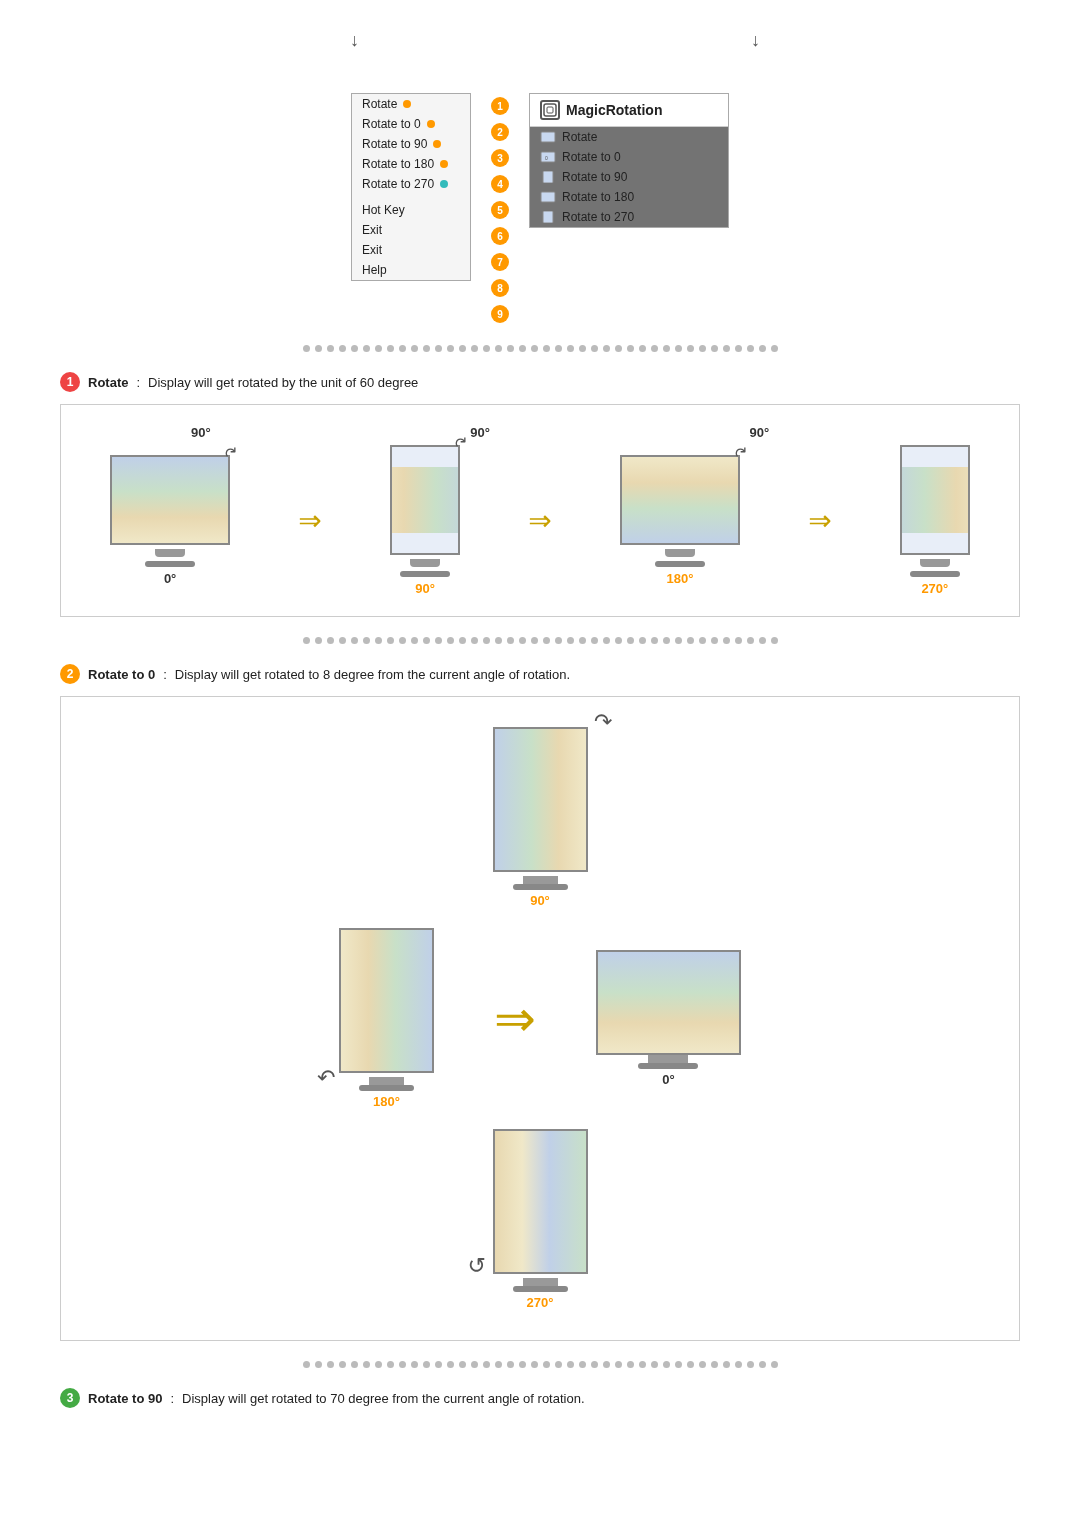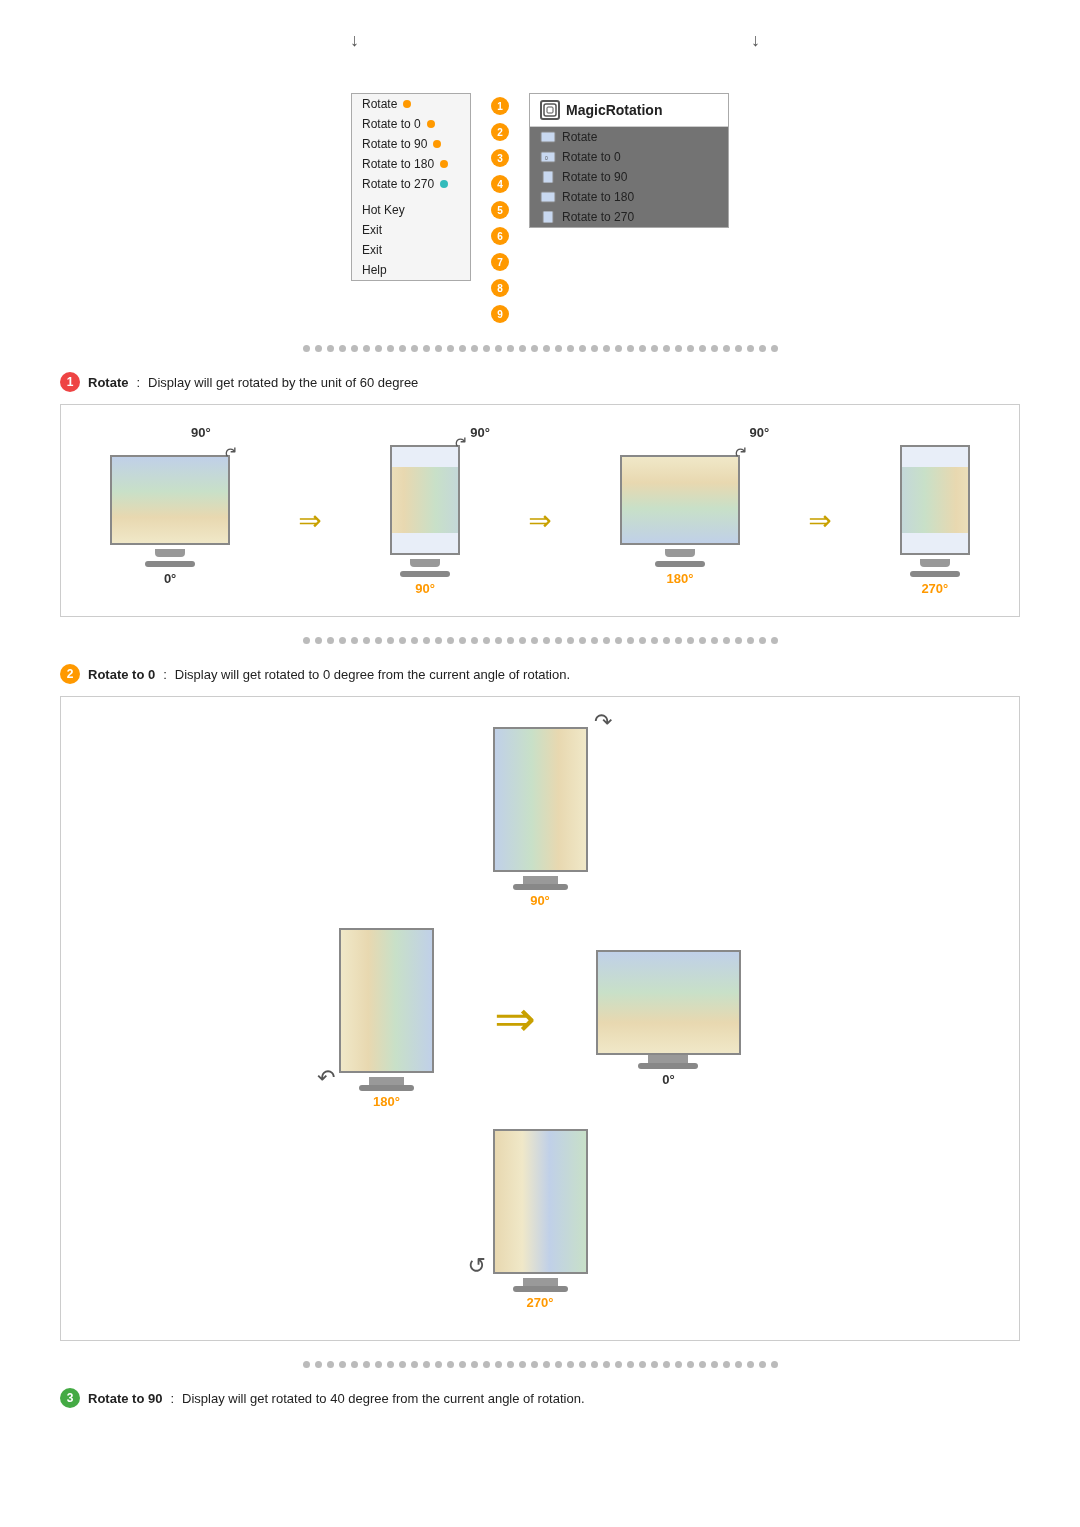--- a/index.html
+++ b/index.html
@@ -517,21 +517,21 @@
     <span></span>
     <span></span>
     <span></span>
     <span></span>
 </div>
 
 <div class="section-header">
   <span class="section-badge badge-2">2</span>
   <strong>Rotate to 0</strong>
   <span> : </span>
-  <span>Display will get rotated to 0 degree from the current angle of rotation.</span>
+  <span>Display will get rotated to 8 degree from the current angle of rotation.</span>
 </div>
 
 <div class="image-box">
   <div style="display:flex; flex-direction:column; align-items:center; gap:10px; padding: 10px 20px;">
 
     <div style="display:flex; flex-direction:column; align-items:center;">
       <div style="position:relative; margin-bottom:4px;">
         <div style="border:2px solid #888; background:#e8eef8; width:95px; height:145px; position:relative; overflow:hidden;">
           <div style="position:absolute; top:0; left:0; width:100%; height:100%; background: linear-gradient(to right, #c0d0e8 0%, #c8e0c8 40%, #e8d8b0 70%, #f0e8c8 100%);"></div>
         </div>
@@ -626,14 +626,14 @@
     <span></span>
     <span></span>
     <span></span>
     <span></span>
 </div>
 
 <div class="section-header">
   <span class="section-badge" style="background:#4a4;">3</span>
   <strong>Rotate to 90</strong>
   <span> : </span>
-  <span>Display will get rotated to 40 degree from the current angle of rotation.</span>
+  <span>Display will get rotated to 70 degree from the current angle of rotation.</span>
 </div>
 
 </body></html>

